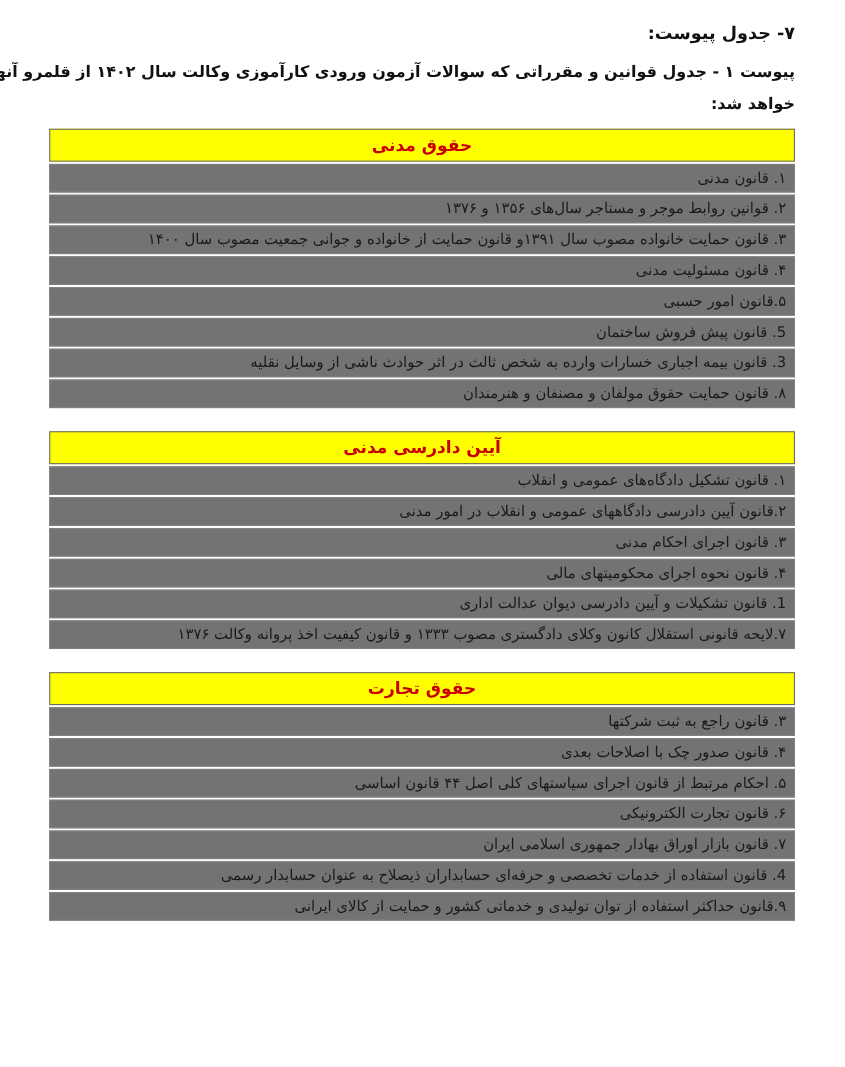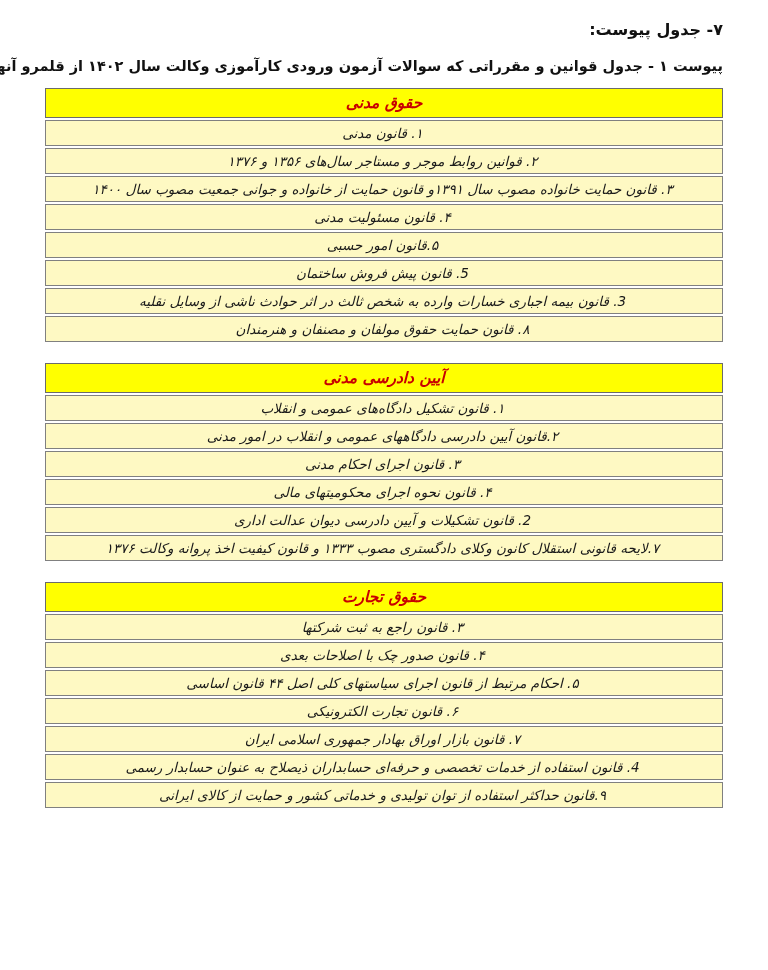--- a/index.html
+++ b/index.html
@@ -25,53 +25,54 @@
     line-height: 24px;
   }
   .doc-subtitle-line {
     text-align: right;
     font-weight: bold;
     font-size: 14.5px;
     color: #111;
     line-height: 29px;
     white-space: nowrap;
   }
-  .tables-container { margin-top: 7px; font-style: italic; }
+  .tables-container { margin-top: 7px; }
   .law-table { margin-bottom: 21px; }
   .table-header {
     background: var(--header-bg, #FFFF00);
     color: var(--header-text, #CC0000);
     border: 1px solid #6b6b6b;
     height: 30px;
     line-height: 28px;
     text-align: center;
     font-weight: bold;
     font-size: 15.5px;
     margin-bottom: 2px;
   }
   .table-row {
-    background: #fef9c3;
+    background: #737373;
     border: 1px solid #808080;
     height: 26px;
     line-height: 24px;
-    text-align: center;
+    text-align: right;
     font-size: 13.5px;
     color: #1a1a1a;
     padding: 0 7px 0 4px;
     margin-bottom: 2px;
     white-space: nowrap;
     overflow: hidden;
   }
 </style>
 </head>
 <body>
 
 <div class="page">
   <div class="doc-title">۷- جدول پیوست:</div>
   <div class="doc-subtitle-line">پیوست ۱ - جدول قوانین و مقرراتی که سوالات آزمون ورودی کارآموزی وکالت سال ۱۴۰۲ از قلمرو آنها طرح</div>
+  <div class="doc-subtitle-line">خواهد شد:</div>
 
   <div class="tables-container">
   <div class="law-table">
     <div class="table-header">حقوق مدنی</div>
     <div class="table-body">
 
     <div class="table-row">۱. قانون مدنی</div>
           <div class="table-row">۲. قوانین روابط موجر و مستاجر سال‌های ۱۳۵۶ و ۱۳۷۶</div>
           <div class="table-row">۳. قانون حمایت خانواده مصوب سال ۱۳۹۱و قانون حمایت از خانواده و جوانی جمعیت مصوب سال ۱۴۰۰</div>
           <div class="table-row">۴. قانون مسئولیت مدنی</div>
@@ -83,21 +84,21 @@
   </div>
 
   <div class="law-table">
     <div class="table-header">آیین دادرسی مدنی</div>
     <div class="table-body">
 
     <div class="table-row">۱. قانون تشکیل دادگاه‌های عمومی و انقلاب</div>
           <div class="table-row">۲.قانون آیین دادرسی دادگاههای عمومی و انقلاب در امور مدنی</div>
           <div class="table-row">۳. قانون اجرای احکام مدنی</div>
           <div class="table-row">۴. قانون نحوه اجرای محکومیتهای مالی</div>
-          <div class="table-row">2. قانون تشکیلات و آیین دادرسی دیوان عدالت اداری</div>
+          <div class="table-row">1. قانون تشکیلات و آیین دادرسی دیوان عدالت اداری</div>
           <div class="table-row">۷.لایحه قانونی استقلال کانون وکلای دادگستری مصوب ۱۳۳۳ و قانون کیفیت اخذ پروانه وکالت ۱۳۷۶</div>
         </div>
   </div>
 
   <div class="law-table">
     <div class="table-header">حقوق تجارت</div>
     <div class="table-body">
 
           <div class="table-row">۳. قانون راجع به ثبت شرکتها</div>
           <div class="table-row">۴. قانون صدور چک با اصلاحات بعدی</div>

